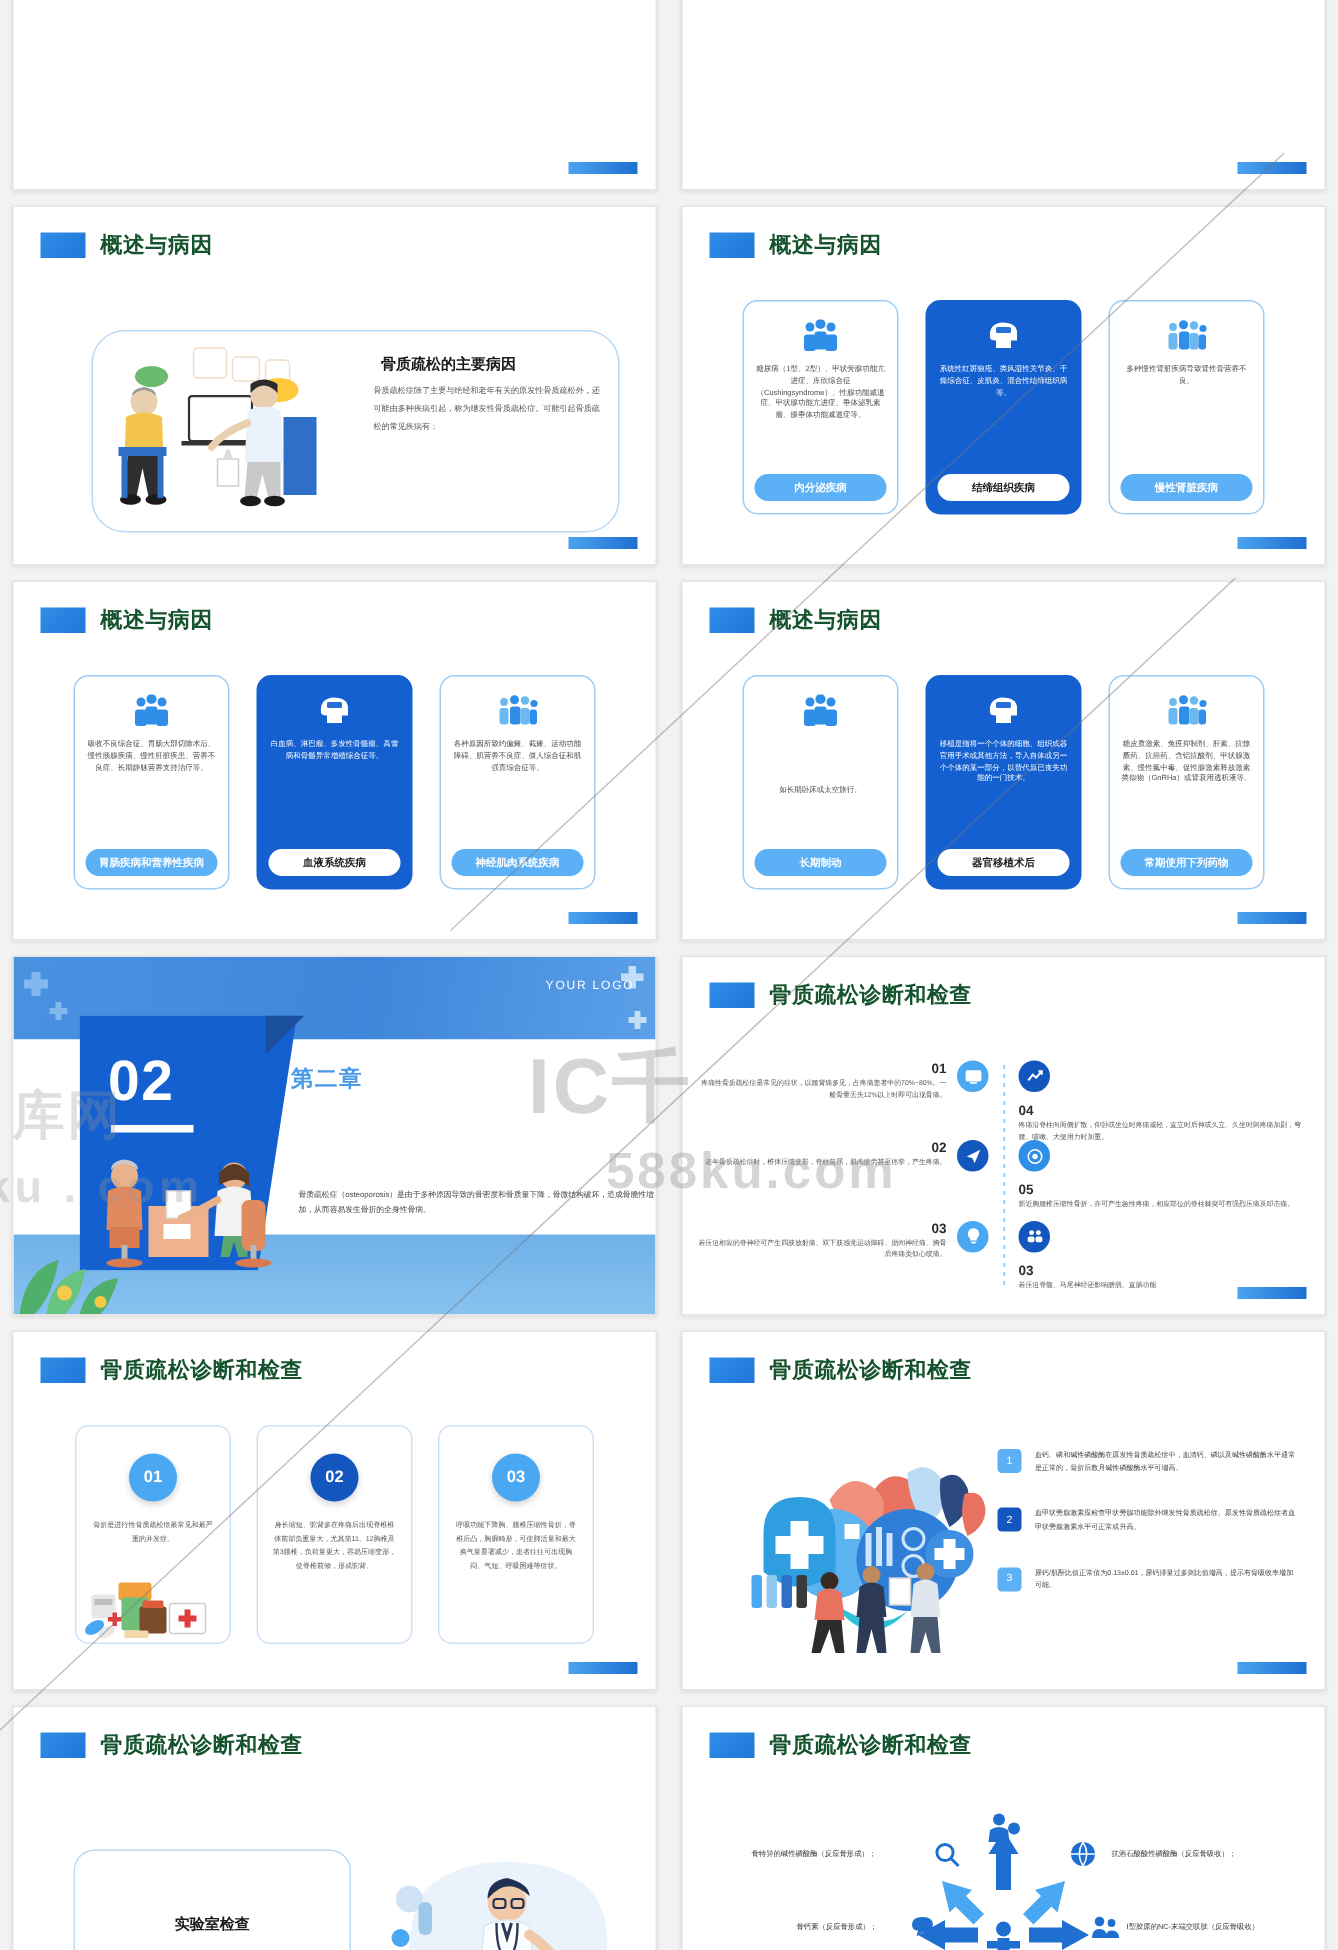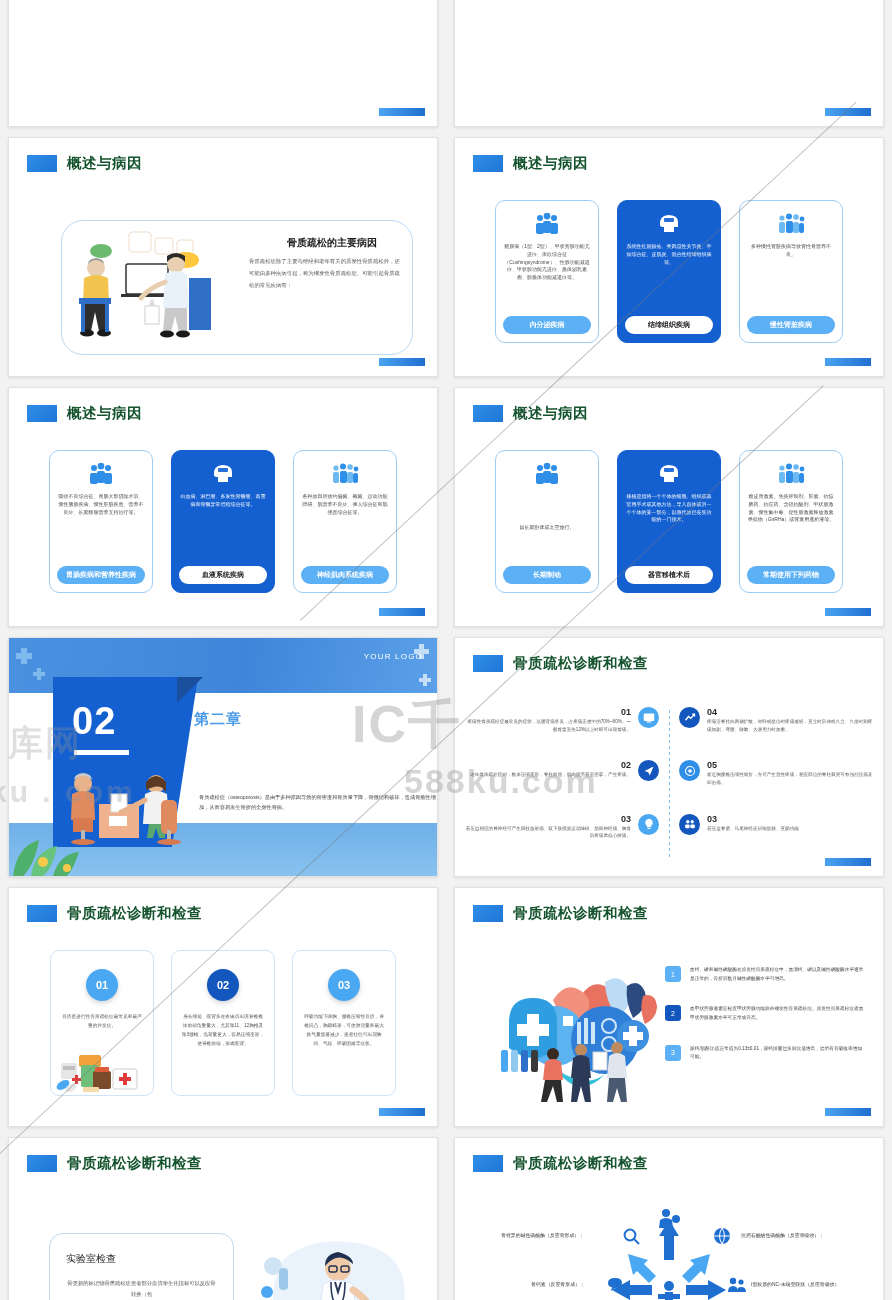--- a/index.html
+++ b/index.html
@@ -73,42 +73,42 @@
     font-size: 7px; font-weight: bold;
     background: #5cb0f5; color: #fff;
   }
   .ccard.dark .pill { background: #fff; color: #1b1b1b; }
   
   .roundbox {
     position: absolute; left: 52px; top: 82px;
     width: 352px; height: 135px;
     border: 1px solid #b8d9f6; border-radius: 22px;
   }
-  .rb-title { position: absolute; left: 245px; top: 98px; font-size: 10px; font-weight: bold; color: #1b1b1b; margin-left: 33px; }
+  .rb-title { position: absolute; left: 245px; top: 98px; font-size: 10px; font-weight: bold; color: #1b1b1b; }
   .rb-text  { position: absolute; left: 240px; top: 118px; width: 155px; font-size: 5.4px; line-height: 2.2; color: #555; }
   
   .chap { background: #ffffff; position: relative; overflow: hidden; }
   .chap-top { position: absolute; inset: 0 0 auto 0; height: 55px; background: linear-gradient(100deg,#4a92e0 0%,#3f86da 55%,#5ba0e8 100%); }
   .chap-mid { position: absolute; top: 55px; left: 0; right: 0; height: 132px; background: #fff; }
   .chap-bot { position: absolute; bottom: 0; left: 0; right: 0; height: 53px; background: linear-gradient(180deg,#6fb0e8,#88c2ef); }
   .chap-poly {
     position: absolute; left: 44px; top: 39px;
     width: 145px; height: 170px; background: #1560d0;
     clip-path: polygon(0% 0%, 100% 0%, 82% 100%, 0% 100%);
   }
   .chap-num { position: absolute; left: 63px; top: 62px; font-size: 38px; color: #fff; font-weight: bold; letter-spacing: 1px;}
   .chap-rule { position: absolute; left: 65px; top: 112px; width: 55px; height: 5px; background: #fff; }
   .chap-sub { position: absolute; left: 185px; top: 72px; font-size: 15px; color: #4a9ae8; font-weight: bold; letter-spacing:1px;}
   .chap-main { position: absolute; left: 185px; top: 100px; font-size: 27px; color: #2f7fd8; font-weight: bold; letter-spacing: 14px;}
   .chap-desc { position: absolute; left: 190px; top: 155px; width: 240px; font-size: 5.2px; line-height: 1.9; color: #444; }
   .chap-logo { position: absolute; right: 14px; top: 14px; font-size: 8px; color: #fff; letter-spacing: 1.2px; }
   
   .sixwrap { position: absolute; top: 66px; left: 0; width: 100%; height: 160px; display: flex; }
   .sixcol { width: 50%; padding: 0 10px; display:flex; flex-direction: column; justify-content: space-around;}
-  .sixrow { display: flex; align-items: flex-start; gap: 7px; height: 47px; }
+  .sixrow { display: flex; align-items: flex-start; gap: 7px; height: 47px; flex-direction: column; }
   .sixrow.r { flex-direction: row-reverse; text-align: right; }
   .circ { width: 21px; height: 21px; border-radius: 50%; flex: 0 0 21px; display:flex; align-items:center; justify-content:center; }
   .sixnum { font-size: 9px; font-weight: bold; color: #2b2b2b; line-height: 1.2; }
   .sixtxt { font-size: 4.6px; line-height: 1.7; color: #555; }
   .sixdiv { position: absolute; top: 72px; left: 50%; width: 1px; height: 148px;
             background: repeating-linear-gradient(180deg,#7fc0f2 0 3px, transparent 3px 6px); }
   
   .n3 { position: absolute; top: 62px; left: 0; width: 100%; display:flex; justify-content:center; gap: 17px; }
   .n3card { width: 104px; height: 146px; border-radius: 9px; border: 1px solid #cfe3f7; background:#fff;
             display:flex; flex-direction:column; align-items:center; padding-top: 18px; position: relative;}
@@ -120,21 +120,21 @@
   
   .numlist { position: absolute; top: 78px; right: 18px; width: 200px; display:flex; flex-direction: column; gap: 22px; }
   .numrow { display:flex; gap: 9px; align-items: flex-start; }
   .numbox { width: 16px; height:16px; border-radius: 3px; background:#5cb0f5; color:#fff; font-size:7px;
             display:flex; align-items:center; justify-content:center; flex:0 0 16px;}
   .numbox.d { background:#1356bd; }
   .numtxt { font-size: 4.7px; line-height: 1.85; color:#444; }
   
   .labbox { position: absolute; left: 40px; top: 95px; width: 185px; height: 150px;
             border: 1px solid #bcd9f5; border-radius: 14px; padding: 18px 16px; }
-  .labttl { text-align:left; font-size: 10px; font-weight: normal; color:#1b1b1b; }
+  .labttl { text-align:center; font-size: 10px; font-weight: bold; color:#1b1b1b;margin-top:24px; }
   .labtxt { margin-top: 12px; font-size: 5.3px; line-height: 2.1; color:#555; text-align:center;}
   
   .radwrap { position:absolute; top: 62px; left:0; width:100%; height:190px; }
   .radlabel { position:absolute; font-size: 4.9px; color:#3a3a3a; white-space: nowrap; }
   
   .wm { position:absolute; inset:0; pointer-events:none; z-index: 50; }
   .wm-diag { position:absolute; background: rgba(120,120,120,.45); height:1px; transform-origin: 0 0; }
   .wm-logo { position:absolute; left: 352px; top: 690px; font-size: 52px; font-weight:bold;
              color: rgba(150,150,150,.40); letter-spacing: 2px; }
   .wm-txt  { position:absolute; left: 404px; top: 762px; font-size: 34px; font-weight:bold;

